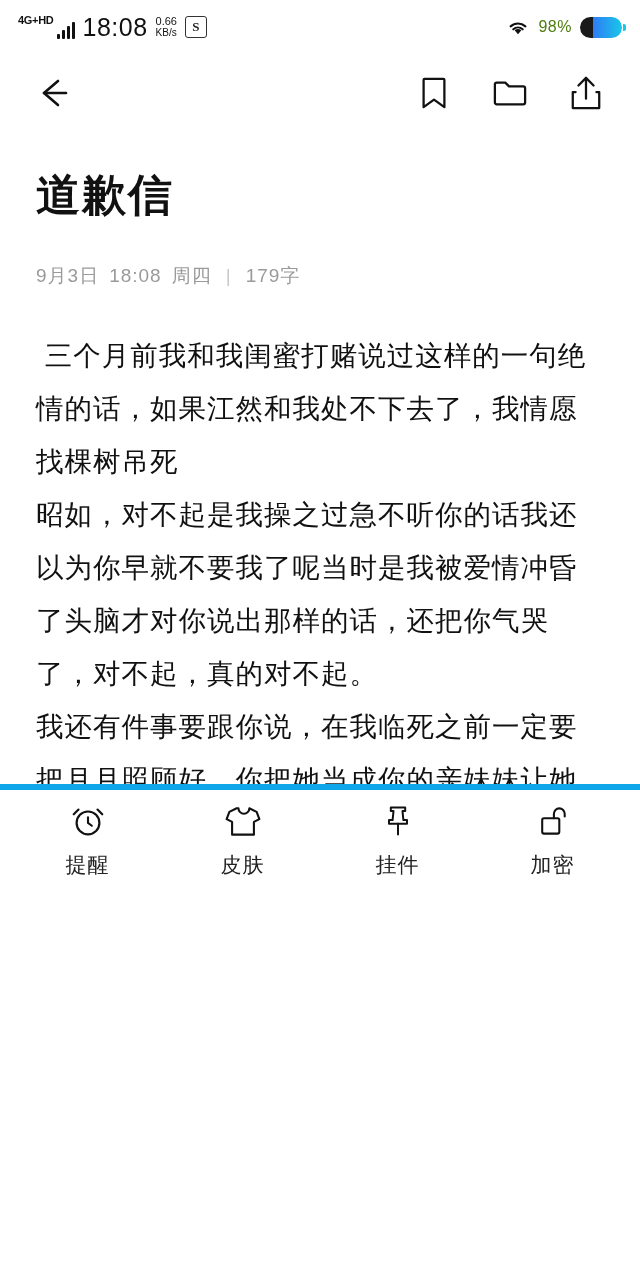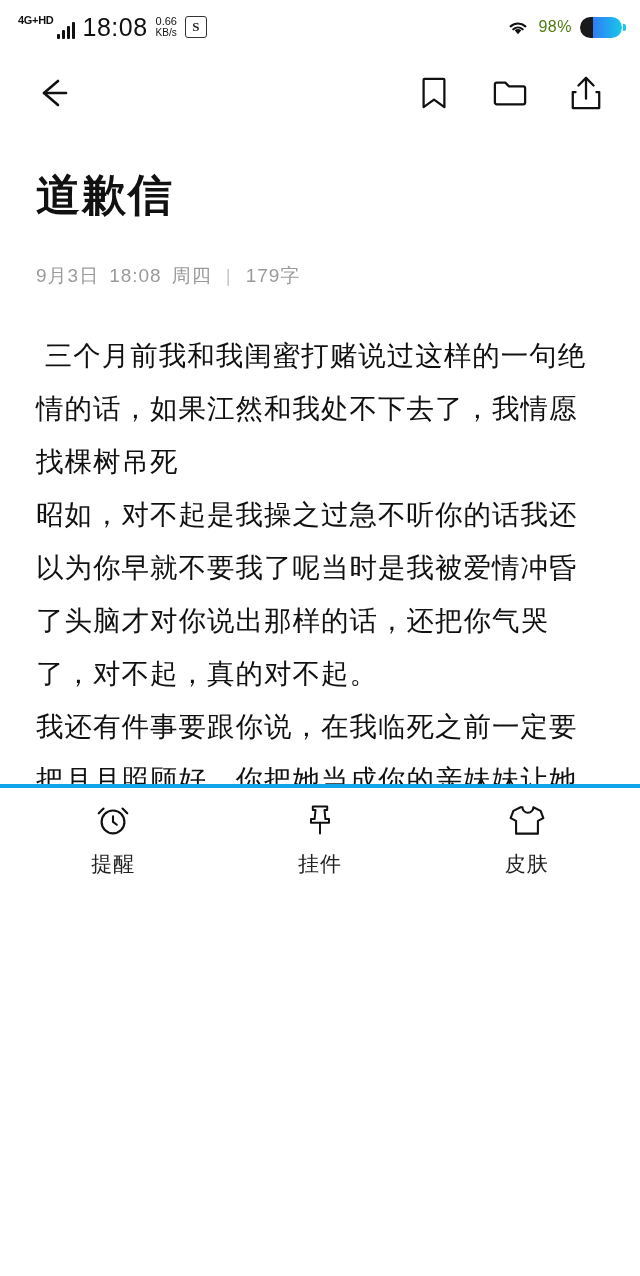--- a/index.html
+++ b/index.html
@@ -170,21 +170,21 @@
     color: #111;
     letter-spacing: 1px;
     white-space: pre-wrap;
     word-break: break-word;
   }
 
   
   .bottombar {
     flex: 0 0 auto;
     height: 112px;
-    border-top: 4px solid #0ea5e9;
+    border-top: 6px solid #0ea5e9;
     display: flex;
     align-items: center;
     justify-content: space-around;
     padding: 0 10px 6px 10px;
   }
   .tool {
     width: 108px;
     display: flex;
     flex-direction: column;
     align-items: center;
@@ -292,33 +292,42 @@
           <path d="M20 16 v6 l4 3" stroke="#111" stroke-width="2.2" fill="none" stroke-linecap="round" stroke-linejoin="round"></path>
           <path d="M10 8 L5 13" stroke="#111" stroke-width="2.3" stroke-linecap="round"></path>
           <path d="M30 8 L35 13" stroke="#111" stroke-width="2.3" stroke-linecap="round"></path>
         </svg>
       </span>
       <span class="label">提醒</span>
     </div>
 
     <div class="tool">
       <span class="glyph">
+        <svg viewBox="0 0 44 38" width="40" height="36">
+          <path d="M15 5 L7 9 L4 17 L10 20 L10 34 h24 v-14 l6 -3 l-3 -8 l-8 -4 a6 6 0 0 1 -12 0 z" stroke="#111" stroke-width="2.3" fill="none" stroke-linejoin="round"></path>
+        </svg>
+      </span>
+      <span class="label">皮肤</span>
+    </div>
+
+    <div class="tool">
+      <span class="glyph">
         <svg viewBox="0 0 40 40" width="36" height="36">
           <path d="M12 5 h16 v4 h-3 l1 10 h4 v4 h-20 v-4 h4 l1 -10 h-3 z" stroke="#111" stroke-width="2.2" fill="none" stroke-linejoin="round"></path>
           <path d="M20 23 v12" stroke="#111" stroke-width="2.2" stroke-linecap="round"></path>
         </svg>
       </span>
       <span class="label">挂件</span>
     </div>
 
     <div class="tool">
       <span class="glyph">
-        <svg viewBox="0 0 44 38" width="40" height="36">
-          <path d="M15 5 L7 9 L4 17 L10 20 L10 34 h24 v-14 l6 -3 l-3 -8 l-8 -4 a6 6 0 0 1 -12 0 z" stroke="#111" stroke-width="2.3" fill="none" stroke-linejoin="round"></path>
-        </svg>
-      </span>
-      <span class="label">皮肤</span>
-    </div>
-
+        <svg viewBox="0 0 40 40" width="36" height="36">
+          <rect x="8" y="17" width="19" height="17" rx="2" stroke="#111" stroke-width="2.3" fill="none"></rect>
+          <path d="M21 17 v-5 a6 6 0 0 1 12 0 v3" stroke="#111" stroke-width="2.3" fill="none" stroke-linecap="round"></path>
+        </svg>
+      </span>
+      <span class="label">加密</span>
+    </div>
 
 
   </div>
 </div>
 
 </body></html>

